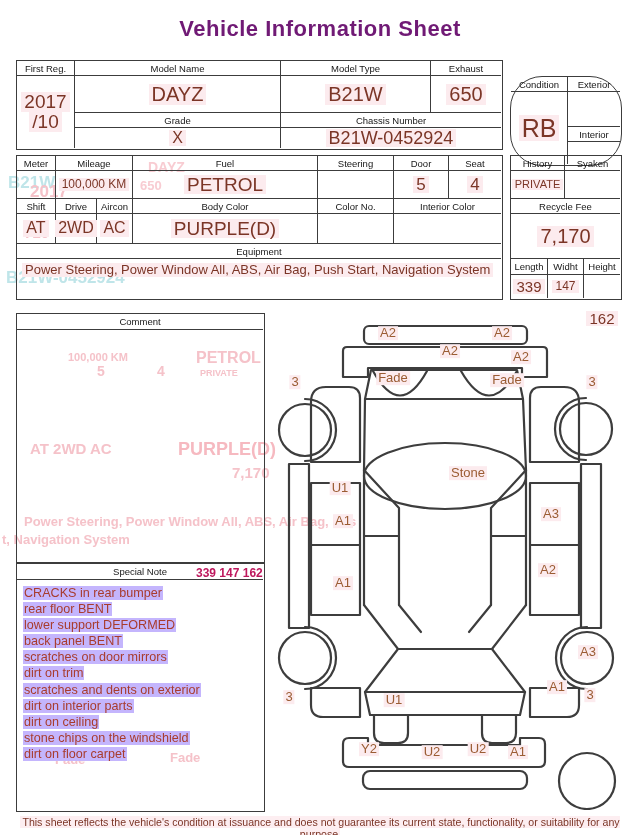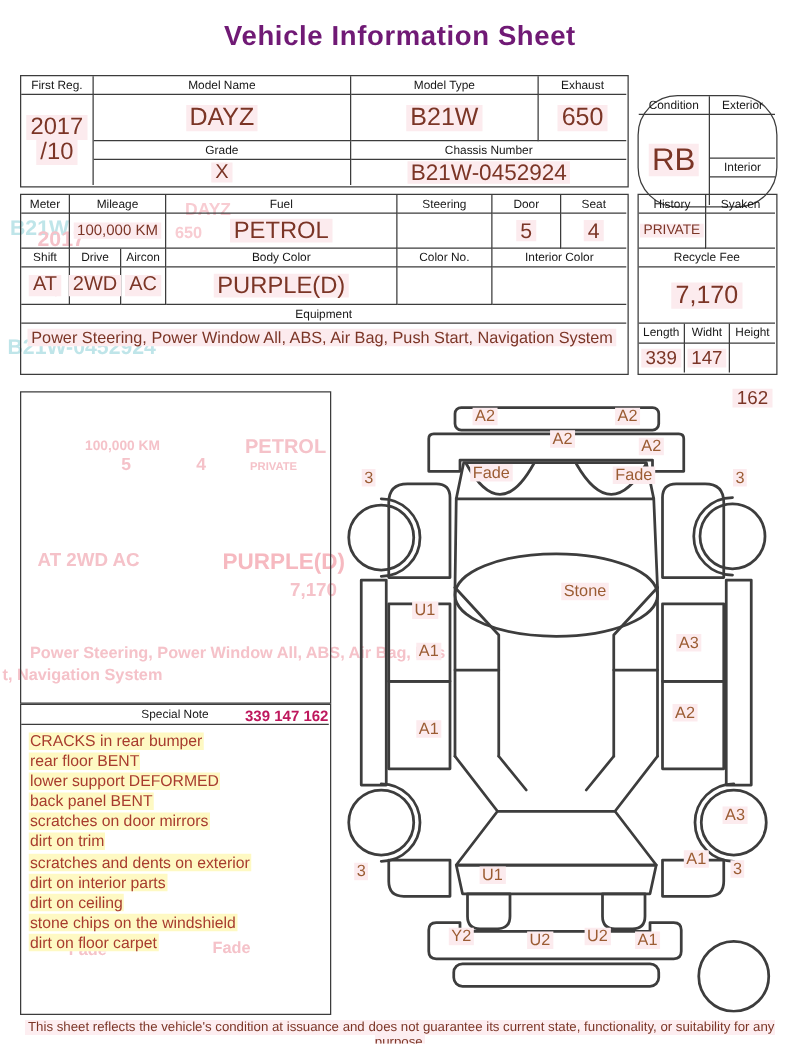--- a/index.html
+++ b/index.html
@@ -15,21 +15,21 @@
   .hdr{font-size:9.5px;color:#161616;}
   .val{color:#7b3526;}
   .hl{background:#fcebee;padding:0 3px;line-height:1.05;}
   .hl:empty{display:none;}
   .left-al{justify-content:flex-start;text-align:left;}
   
   .ghost{position:absolute;white-space:nowrap;font-weight:bold;pointer-events:none;line-height:1;}
   
   .note-lines{position:absolute;left:6px;top:21px;right:4px;}
   .note-line{font-size:12.6px;line-height:16.1px;color:#a83c2e;}
-  .note-line span{background:#fef9c3;padding:0 1px;}
+  .note-line span{background:#c4b5fd;padding:0 1px;}
   
   .diagram{position:absolute;left:270px;top:315px;width:370px;height:495px;}
   .diagram svg{position:absolute;left:0;top:0;}
   .marker{position:absolute;transform:translate(-50%,-50%);font-size:13px;color:#9b5c33;
           background:#fcebee;padding:0 2px;white-space:nowrap;line-height:1.05;}
   .disclaimer{position:absolute;left:0;top:816px;width:640px;text-align:center;font-size:10.6px;color:#7b3526;}
   .disclaimer span{background:#fdeef1;padding:0 2px;}
 </style>
 </head>
 <body>
@@ -164,29 +164,30 @@
     <div class="c val nbr" style="left:0;top:58px;width:109px;height:45px;font-size:20px;">
         <span class="hl">7,170</span>
       </div>
 
     <div class="c hdr" style="left:0;top:103px;width:37px;height:16px;">Length</div>
     <div class="c hdr" style="left:37px;top:103px;width:36px;height:16px;">Widht</div>
     <div class="c hdr nbr" style="left:73px;top:103px;width:36px;height:16px;">Height</div>
     <div class="c val nbb" style="left:0;top:119px;width:37px;height:23px;font-size:15px;">
         <span class="hl">339</span>
       </div>
-    <div class="c val nbb" style="left:37px;top:119px;width:36px;height:23px;font-size:15px;">
+    <div class="c val nbb" style="left:37px;top:119px;width:36px;height:23px;font-size:12px;">
         <span class="hl">147</span>
       </div>
     <div class="c val nbr nbb" style="left:73px;top:119px;width:36px;height:23px;font-size:15px;margin-top:32px;">
         <span class="hl">162</span>
       </div>
   </div>
 
   <div class="box" style="left:16px;top:313px;width:249px;height:250px;">
+    <div class="c hdr nbr" style="left:0;top:0;width:246px;height:16px;">Comment</div>
     <div style="position:absolute;left:0;top:16px;width:246px;height:228px;"></div>
   </div>
 
   <div class="box" style="left:16px;top:563px;width:249px;height:249px;">
     <div class="c hdr nbr" style="left:0;top:0;width:246px;height:16px;">Special Note</div>
     <div class="note-lines">
         <div class="note-line"><span>CRACKS in rear bumper</span></div>
         <div class="note-line"><span>rear floor BENT</span></div>
         <div class="note-line"><span>lower support DEFORMED</span></div>
         <div class="note-line"><span>back panel BENT</span></div>

